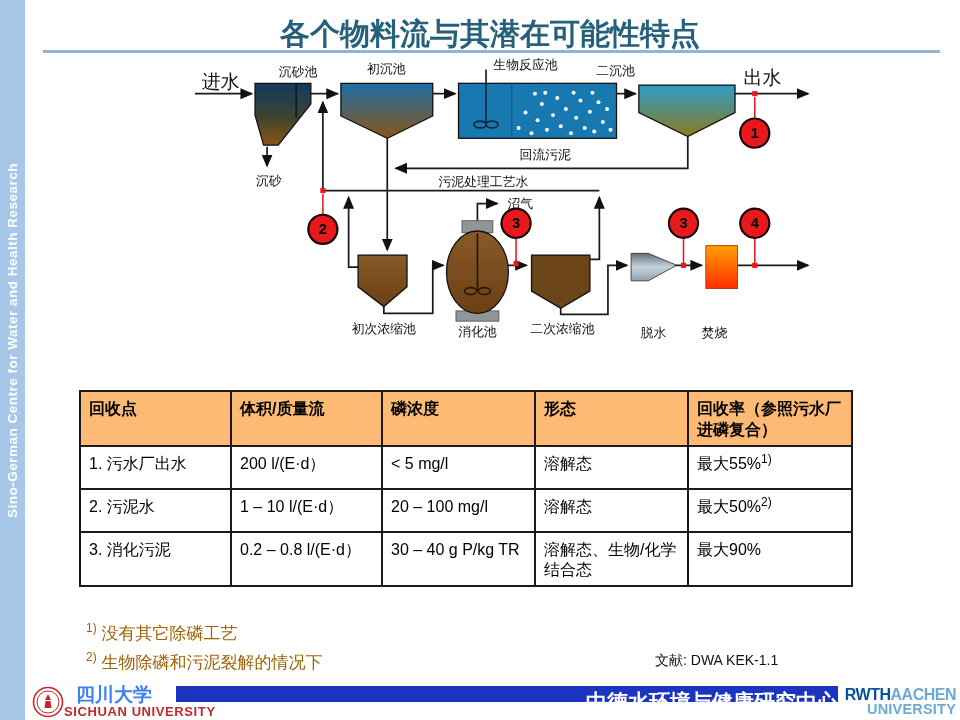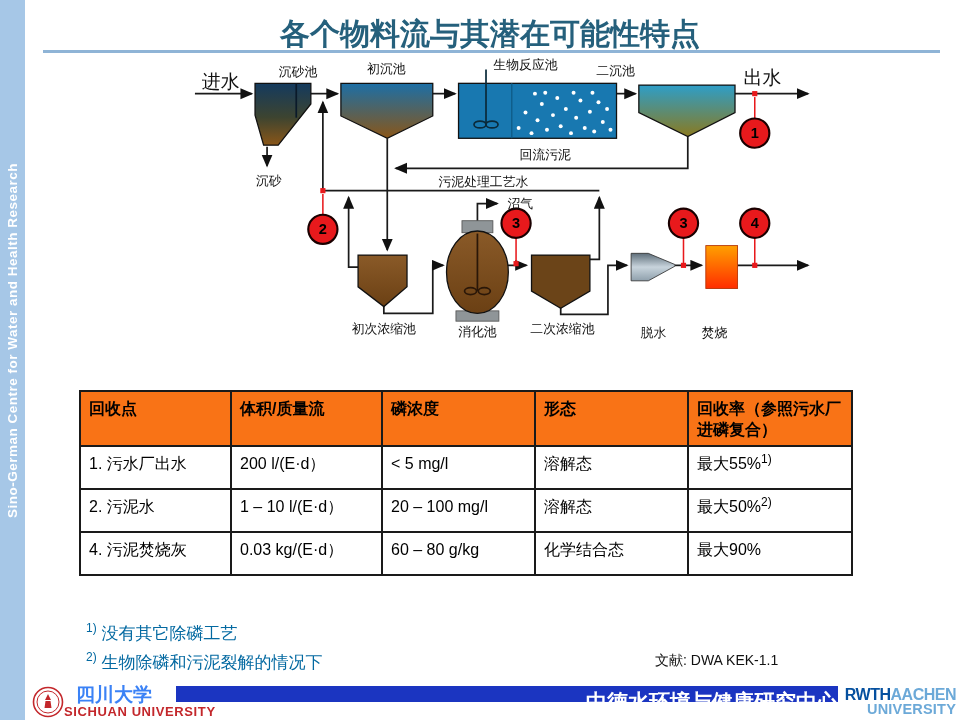--- a/index.html
+++ b/index.html
@@ -16,26 +16,26 @@
 
   
   #title{left:40px;top:12px;width:900px;height:44px;text-align:center;
     font-family:"DejaVu Serif",serif;font-size:30px;font-weight:600;color:#25607c;line-height:44px;}
   #title-rule{left:43px;top:50px;width:897px;height:3px;background:#8fb4d6;}
 
   
   #ptable{left:79px;top:390px;border-collapse:collapse;table-layout:fixed;background:#fff;}
   #ptable th,#ptable td{border:2px solid #1a1a1a;vertical-align:top;text-align:left;
     padding:7px 8px 4px 8px;font-size:16px;color:#000;line-height:1.3;}
-  #ptable th{background:#f97316;font-weight:bold;height:36px;}
+  #ptable th{background:#fdba74;font-weight:bold;height:36px;}
   #ptable td{height:30px;}
   sup.note{font-size:12px;vertical-align:super;line-height:0;}
 
   
-  .footnote{font-size:17px;color:#0369a1;}
+  .footnote{font-size:17px;color:#a16207;}
   .footnote sup{font-size:12px;}
   #fn1{left:86px;top:621px;}
   #fn2{left:86px;top:650px;}
   #reference{left:655px;top:652px;font-size:14px;color:#111;}
 
   
   #footer-white{left:25px;top:684px;width:935px;height:36px;background:#ffffff;}
   #footer-bar{left:176px;top:686px;width:662px;height:16px;background:#1b35c1;
     color:#ffffff;font-size:21px;font-weight:bold;text-align:right;line-height:32px;}
   #scu{left:32px;top:685px;height:34px;display:flex;align-items:center;}
@@ -239,24 +239,24 @@
       <td><span>最大55%</span><sup class="note">1)</sup></td>
     </tr>
     <tr>
       <td>2. 污泥水</td>
       <td>1 – 10 l/(E·d）</td>
       <td>20 – 100 mg/l</td>
       <td>溶解态</td>
       <td><span>最大50%</span><sup class="note">2)</sup></td>
     </tr>
     <tr>
-      <td>4. 污泥焚烧灰</td>
-      <td>0.03 kg/(E·d）</td>
-      <td>60 – 80 g/kg</td>
-      <td>化学结合态</td>
+      <td>3. 消化污泥</td>
+      <td>0.2 – 0.8 l/(E·d）</td>
+      <td>30 – 40 g P/kg TR</td>
+      <td>溶解态、生物/化学结合态</td>
       <td><span>最大90%</span></td>
     </tr>
   </tbody>
 </table>
 
 <div id="fn1" class="abs footnote"><sup>1)</sup> <span>没有其它除磷工艺</span></div>
 <div id="fn2" class="abs footnote"><sup>2)</sup> <span>生物除磷和污泥裂解的情况下</span></div>
 <div id="reference" class="abs">文献: DWA KEK-1.1</div>
 
 <div id="footer-white" class="abs"></div>

